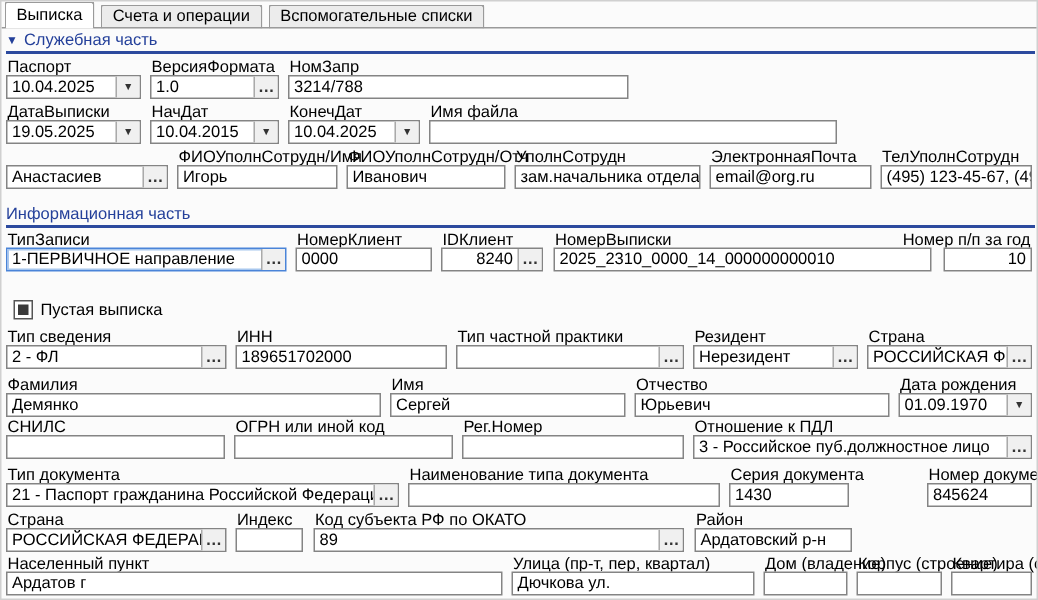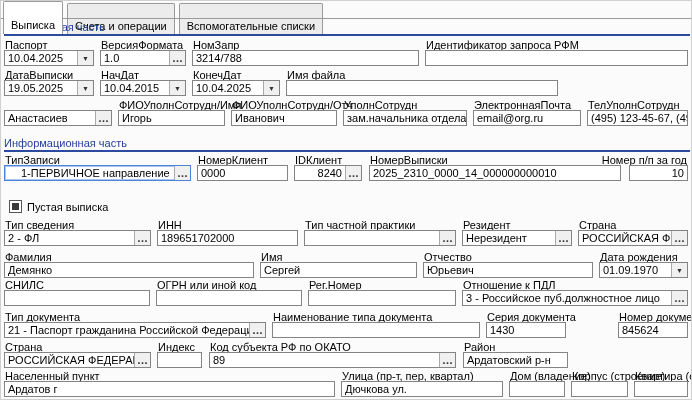--- a/index.html
+++ b/index.html
@@ -6,39 +6,39 @@
   .page{
     position:relative;width:692px;height:400px;background:#fbfbfb;
     font-family:"Liberation Sans",sans-serif;font-size:11px;color:#000;
     overflow:hidden;border:1px solid #d0d0d0;box-sizing:border-box;
   }
   
   .tabbar{position:absolute;left:0;top:0;width:692px;height:18px;}
   .tabbar:after{content:"";position:absolute;left:0;right:0;bottom:0;height:1px;background:#9a9a9a;}
   .tab{
     position:relative;display:inline-block;height:15px;line-height:15px;
-    padding:15px 7px 0 7px;margin:2px 1px 0 0;vertical-align:bottom;
+    padding:0 7px 0 7px;margin:2px 1px 0 0;vertical-align:bottom;
     background:#ececec;border:1px solid #9a9a9a;border-bottom:none;
     border-radius:2px 2px 0 0;cursor:default;white-space:nowrap;
   }
   .tab.active{background:#fff;height:17px;line-height:16px;margin-top:0;z-index:3;}
   .tab:first-child{margin-left:2px;}
   
   .sect{position:absolute;left:3px;width:686px;height:14px;}
   .sect .arrow{color:#24409a;font-size:8px;margin-right:4px;vertical-align:1px;}
   .sect .sect-title{color:#24409a;}
   .sect .sect-line{position:absolute;left:0;right:0;top:13px;height:2px;background:#2c4a9e;}
   
   .fld{position:absolute;height:28px;}
   .lbl{position:absolute;left:1px;top:0;white-space:nowrap;color:#000;}
   .box{
     position:absolute;left:0;right:0;top:11px;height:16px;box-sizing:border-box;
     background:#fff;border:1px solid #848484;display:flex;align-items:stretch;
   }
-  .fld.focused .box{border-color:#4a84d8;box-shadow:inset 0 0 0 1px #a8c7ee;padding-left:13px;}
+  .fld.focused .box{border-color:#4a84d8;box-shadow:inset 0 0 0 1px #a8c7ee;}
   .val{
     flex:1;padding:0 3px;line-height:14px;white-space:nowrap;overflow:hidden;
   }
   .fld.right .val{text-align:right;}
   .btn{
     width:15px;flex:0 0 15px;display:flex;align-items:center;justify-content:center;
     background:#f0f0f0;border-left:1px solid #aaa;color:#333;cursor:default;
   }
   .btn.dd{font-size:7px;}
   .btn.el{font-size:11px;line-height:8px;font-weight:bold;}
@@ -80,26 +80,20 @@
       <span class="val">1.0</span>
       <span class="btn el">…</span>
     </div>
   </div>
   <div class="fld" style="left:191px;top:38px;width:227px">
     <div class="lbl">НомЗапр</div>
     <div class="box">
       <span class="val">3214/788</span>
     </div>
   </div>
-  <div class="fld" style="left:424px;top:38px;width:263px">
-    <div class="lbl">Идентификатор запроса РФМ</div>
-    <div class="box">
-      <span class="val"></span>
-    </div>
-  </div>
 
   <div class="fld" style="left:3px;top:68px;width:90px">
     <div class="lbl">ДатаВыписки</div>
     <div class="box">
       <span class="val">19.05.2025</span>
       <span class="btn dd">▼</span>
     </div>
   </div>
   <div class="fld" style="left:99px;top:68px;width:86px">
     <div class="lbl">НачДат</div>

